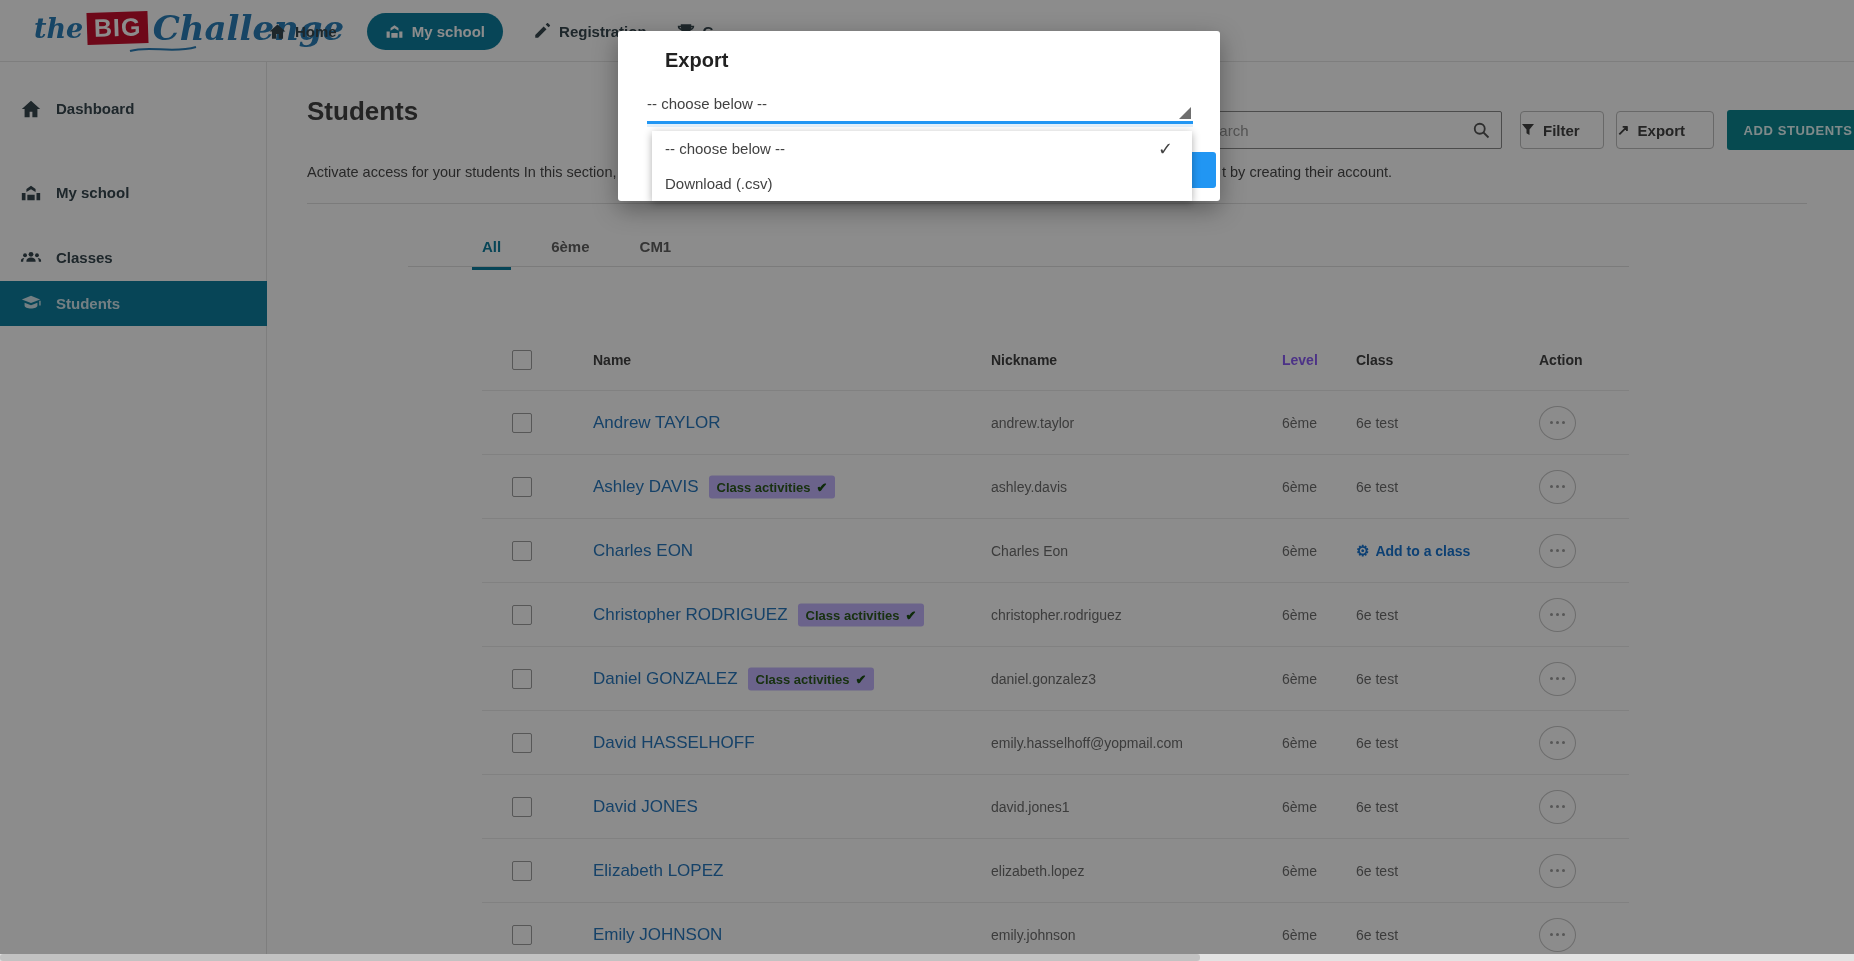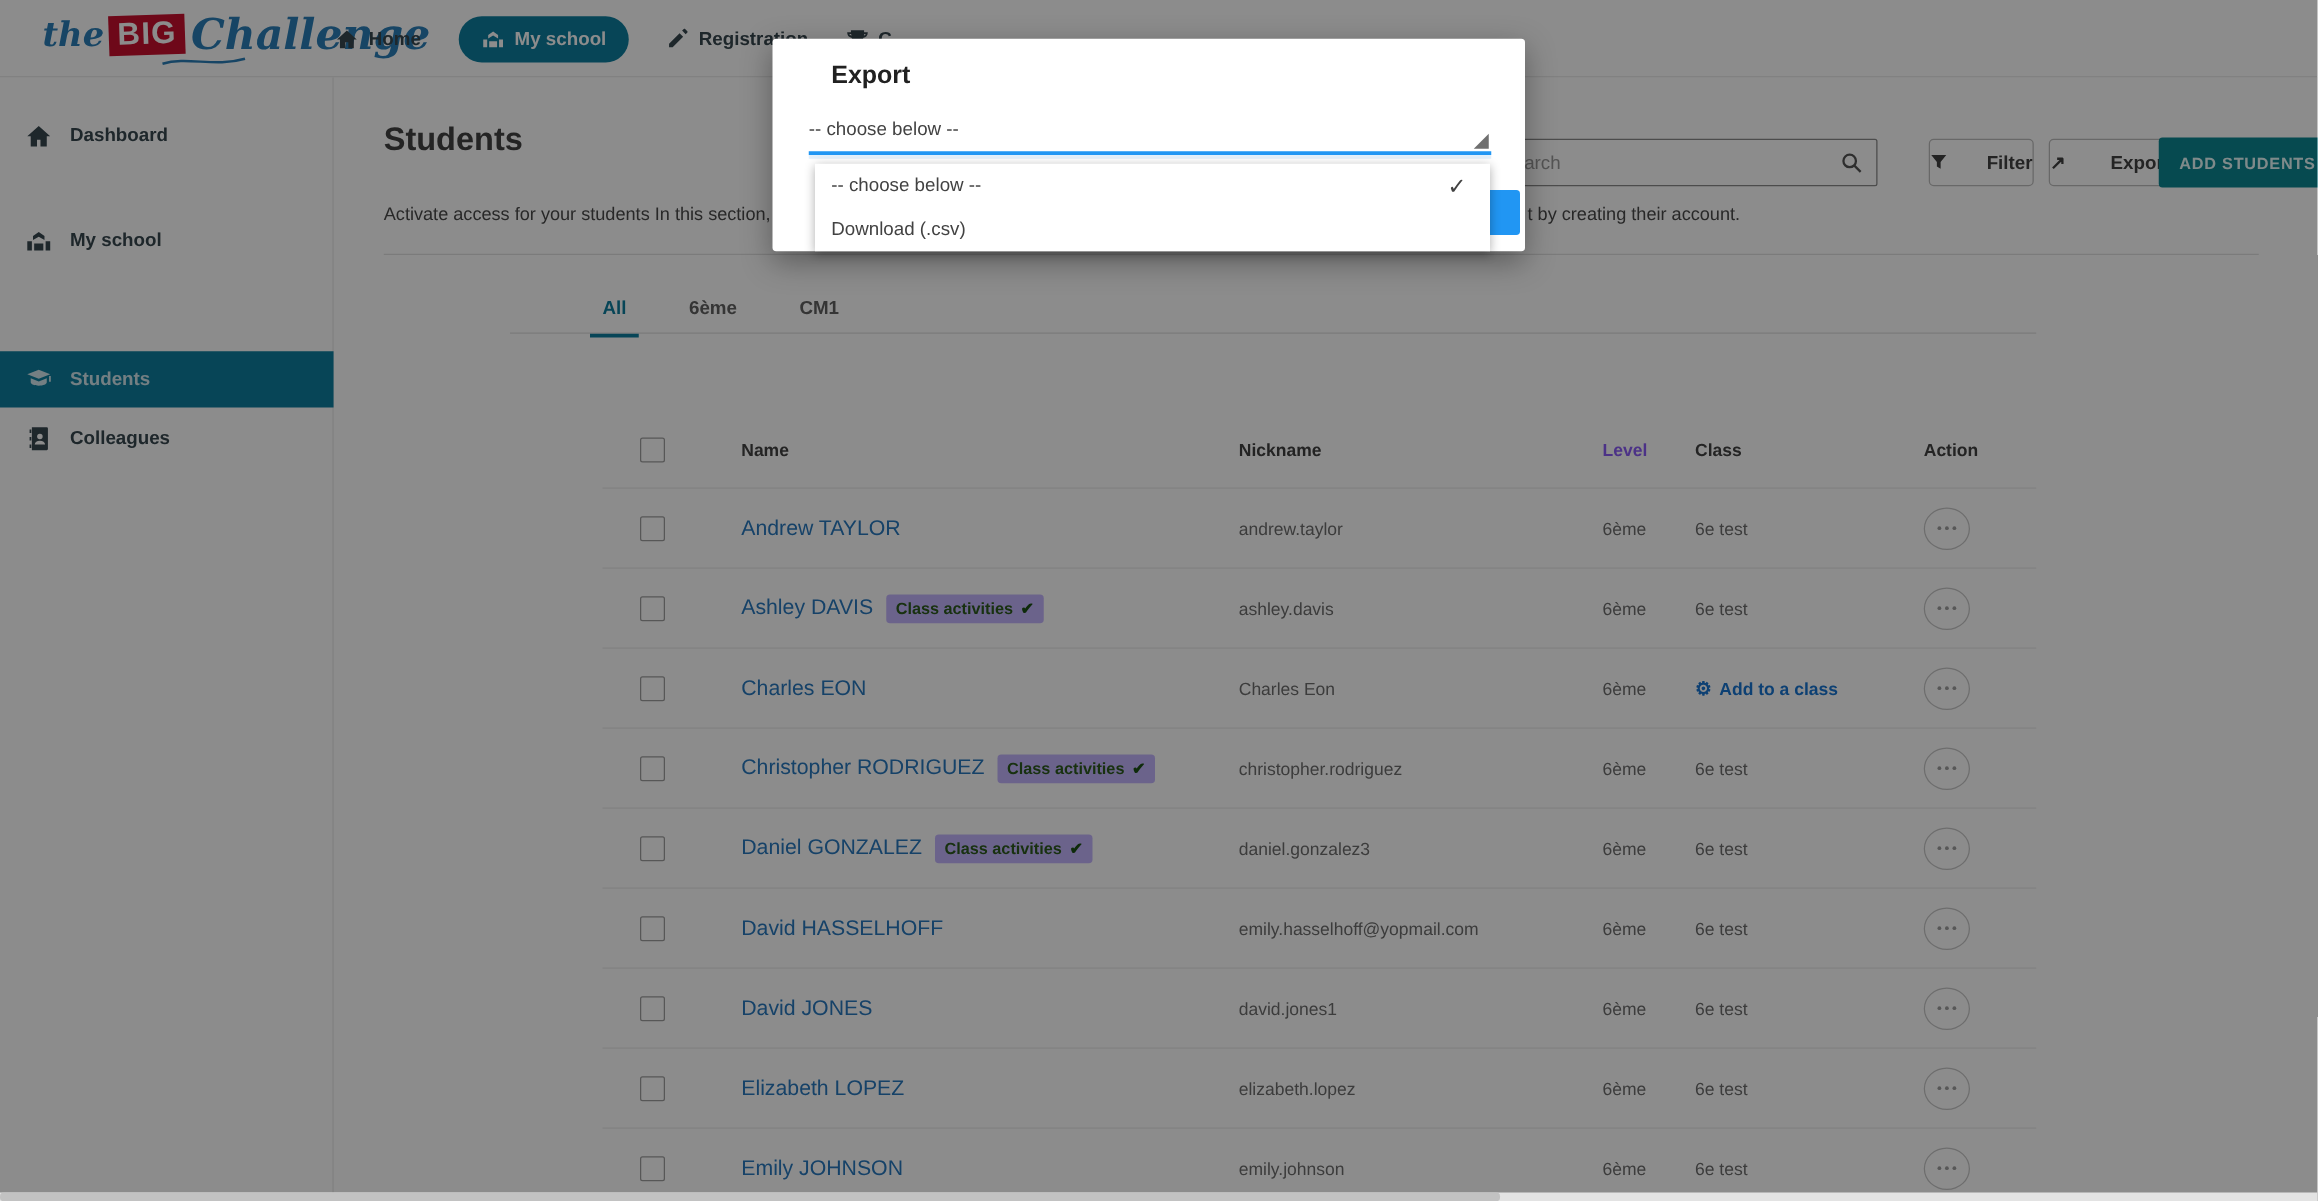--- a/index.html
+++ b/index.html
@@ -43,21 +43,21 @@
   .page-title{position:absolute;left:40px;top:34px;font-size:26px;font-weight:bold;color:#424242;}
   .desc{position:absolute;top:102px;font-size:14.5px;color:#4a4a4a;white-space:nowrap;}
   .desc.left{left:40px;}
   .desc.right{left:955px;}
   .hdiv{position:absolute;left:40px;top:141px;width:1500px;height:1px;background:var(--line);}
 
   .search-box{position:absolute;left:923px;top:49px;width:312px;height:38px;border:1px solid #8a8a8a;border-radius:2px;background:#fff;display:flex;align-items:center;}
   .search-box input{border:0;outline:0;flex:1;font-size:15px;padding:0 10px;font-family:inherit;color:#424242;background:transparent;}
   .search-box input::placeholder{color:#9a9a9a;}
   .search-ico{margin-right:10px;color:#555;}
-  .btn-outline{position:absolute;top:49px;height:38px;border:1px solid #bdbdbd;border-radius:4px;background:#fff;display:flex;align-items:center;justify-content:space-between;gap:8px;font-size:15px;font-weight:bold;color:#424242;cursor:pointer;margin-left:23px;}
+  .btn-outline{position:absolute;top:49px;height:38px;border:1px solid #bdbdbd;border-radius:4px;background:#fff;display:flex;align-items:center;justify-content:flex-start;gap:8px;font-size:15px;font-weight:bold;color:#424242;cursor:pointer;}
   .btn-filter{left:1253px;width:84px;}
   .btn-export{left:1349px;width:98px;}
   .arrow-glyph{font-size:15px;}
   .btn-add{position:absolute;left:1460px;top:48px;width:142px;height:40px;background:var(--btn-teal);border:0;border-radius:3px;color:#e8fbfb;font-size:13px;font-weight:bold;letter-spacing:0.6px;cursor:pointer;font-family:inherit;}
 
   .tabs{position:absolute;left:205px;top:168px;display:flex;gap:30px;z-index:2;text-align:right;}
   .tab{padding:8px 10px 12px;font-size:15px;font-weight:bold;color:#616161;cursor:pointer;}
   .tab.active{color:var(--teal);border-bottom:3px solid var(--teal);}
   .tabs-underline{position:absolute;left:141px;top:204px;width:1221px;height:1px;background:var(--line);}
 
@@ -158,33 +158,34 @@
           <path d="M12 3l10 9h-3v9h-5.5v-6h-3v6H5v-9H2z"></path>
         </svg>
       <span>Dashboard</span>
     </div>
     <div class="side-item" style="top:108px">
       <svg width="22" height="22" viewBox="0 0 24 24" fill="currentColor">
           <path d="M2 20v-8h4v8zM18 20v-8h4v8zM8 20v-6h8v6zM7 11V7.5L12 4l5 3.5V11l-5-3z"></path>
         </svg>
       <span>My school</span>
     </div>
+    <div class="side-item" style="top:173px">
+      <svg width="22" height="22" viewBox="0 0 24 24" fill="currentColor">
+          <circle cx="12" cy="8" r="2.6"></circle>
+          <circle cx="5.5" cy="9" r="2.1"></circle>
+          <circle cx="18.5" cy="9" r="2.1"></circle>
+          <path d="M12 11.5c2.8 0 5 1.4 5 3.5v1H7v-1c0-2.1 2.2-3.5 5-3.5zM1 15c0-1.7 1.7-2.8 3.7-2.9a5 5 0 00-1.2 3.4V16H1zM23 15c0-1.7-1.7-2.8-3.7-2.9a5 5 0 011.2 3.4V16H23z"></path>
+        </svg>
+      <span>Classes</span>
+    </div>
     <div class="side-item sel" style="top:219px">
       <svg width="22" height="22" viewBox="0 0 24 24" fill="currentColor">
           <path d="M12 3L2 7l10 4 10-4zM5 10.5V14c0 1.7 3.1 3 7 3s7-1.3 7-3v-3.5l-7 2.8zM21 8.5v5h1.5v-5z"></path>
         </svg>
       <span>Students</span>
-    </div>
-    <div class="side-item" style="top:266px">
-      <svg width="22" height="22" viewBox="0 0 24 24" fill="currentColor">
-          <path d="M6 2h13a1 1 0 011 1v18a1 1 0 01-1 1H6zM4 4h1.5v3H4zM4 10.5h1.5v3H4zM4 17h1.5v3H4z"></path>
-          <circle cx="13" cy="10" r="2.4" fill="#fff"></circle>
-          <path d="M8.5 17c0-2 2-3.2 4.5-3.2s4.5 1.2 4.5 3.2z" fill="#fff"></path>
-        </svg>
-      <span>Colleagues</span>
     </div>
     <div class="kb-link">Knowledge base &gt;</div>
   </div>
 
   <div class="content">
     <div class="page-title">Students</div>
 
     <div class="search-box">
       <input type="text" placeholder="Search" style="">
       <svg class="search-ico" width="20" height="20" viewBox="0 0 24 24" fill="none" stroke="currentColor" stroke-width="2.2">

